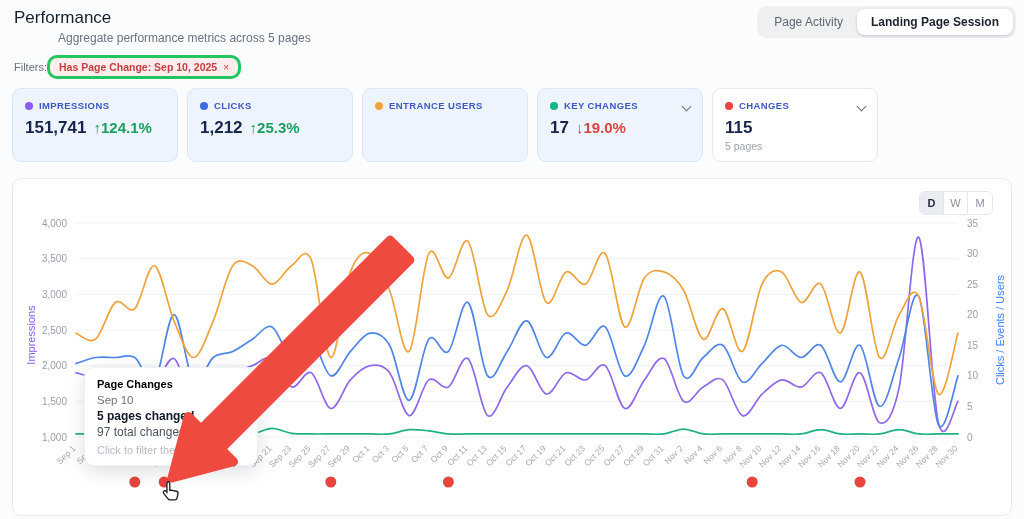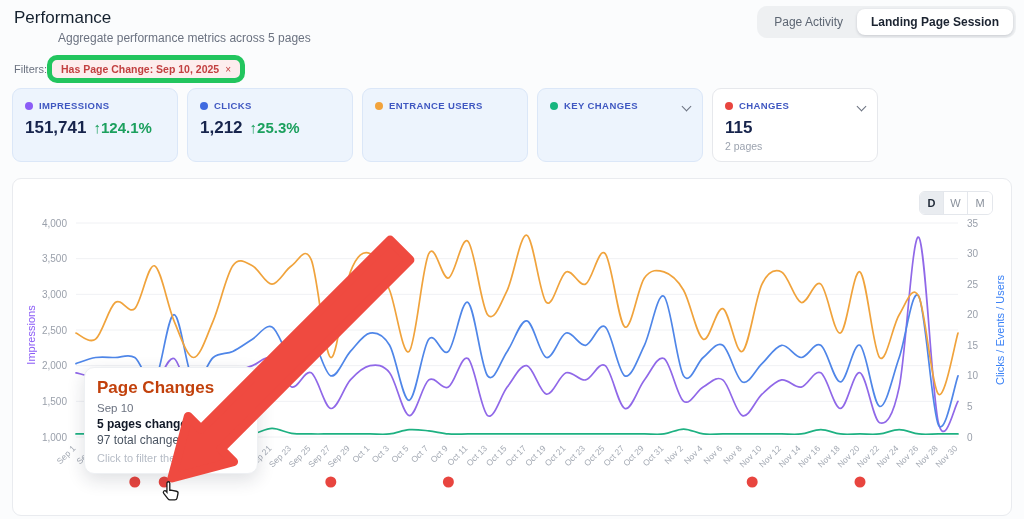--- a/index.html
+++ b/index.html
@@ -6,21 +6,21 @@
   html,body { width:1024px; height:519px; }
   body {
     font-family:"Liberation Sans", sans-serif;
     background:#fbfcfd; color:#1b2330; position:relative; overflow:hidden;
   }
   
   .page-title { position:absolute; left:14px; top:8px; font-size:17px; font-weight:normal; color:#14202e; }
   .page-subtitle { position:absolute; left:14px; top:31px; font-size:12px; color:#6b7280;margin-left:44px; }
   .filters-row { position:absolute; left:14px; top:55px; display:flex; align-items:center; gap:0; }
   .filters-label { font-size:11px; color:#6b7280; }
-  .filter-chip { display:inline-flex; align-items:center; gap:6px; background:#fdeded; border:5px solid #22c55e;
+  .filter-chip { display:inline-flex; align-items:center; gap:6px; background:#fdeded; border:3px solid #22c55e;
     border-radius:10px; padding:3px 9px; font-size:10.5px; font-weight:bold; color:#c24040; cursor:pointer; }
   .filter-chip .chip-close { font-size:10px; font-weight:normal; color:#c24040; cursor:pointer; }
   
   .view-toggle { position:absolute; right:8px; top:6px; background:#eef0f2; border-radius:10px; padding:3px; display:flex; }
   .view-toggle .seg { font-size:12px; padding:6px 14px; border-radius:8px; color:#5d6673; cursor:pointer; border:none; background:transparent; font-family:inherit; }
   .view-toggle .seg.active { background:#ffffff; color:#1b2330; font-weight:bold; box-shadow:0 1px 3px rgba(20,30,50,.18); }
   
   .cards { position:absolute; left:12px; top:88px; display:flex; gap:9px; }
   .card { width:166px; height:74px; border-radius:9px; padding:11px 12px; background:#edf4fd; border:1px solid #dbe7f8; cursor:pointer; position:relative; }
   .card.white { background:#ffffff; border:1px solid #e6e8ec; }
@@ -36,21 +36,21 @@
   
   .chart-card { position:absolute; left:12px; top:178px; width:1000px; height:338px; background:#ffffff; border:1px solid #e9ebef; border-radius:9px; }
   .gran-toggle { position:absolute; right:18px; top:12px; display:flex; border:1px solid #e4e7ec; border-radius:6px; overflow:hidden; background:#fff; }
   .gran-toggle .gbtn { width:24px; height:22px; font-size:11px; color:#8a919c; background:#fff; border:none; border-right:1px solid #e4e7ec; cursor:pointer; font-family:inherit; }
   .gran-toggle .gbtn:last-child { border-right:none; }
   .gran-toggle .gbtn.active { background:#e9ecf0; color:#1f2937; font-weight:bold; }
   #chart-svg { position:absolute; left:0; top:6px; }
   
   .tooltip { position:absolute; left:84px; top:367px; width:174px; background:#ffffff; border:1px solid #eef0f3;
     border-radius:10px; box-shadow:0 6px 18px rgba(25,35,55,.14); padding:10px 12px 9px; z-index:30; }
-  .tooltip .t-title { font-size:17px; font-weight:bold; color:#c2410c; }
+  .tooltip .t-title { font-size:11px; font-weight:bold; color:#000000; }
   .tooltip .t-date { font-size:11.5px; color:#6b7280; margin-top:4px; }
   .tooltip .t-strong { font-size:12px; font-weight:bold; color:#111827; margin-top:3px; }
   .tooltip .t-line { font-size:12px; color:#4b5563; margin-top:2px; }
   .tooltip .t-hint { font-size:11px; color:#b6bcc6; margin-top:5px; }
   .overlay { position:absolute; inset:0; pointer-events:none; z-index:40; }
   .cursor-wrap { position:absolute; left:161px; top:480px; z-index:50; pointer-events:none; }
 </style>
 </head>
 <body>
 
@@ -100,32 +100,36 @@
       <span class="label">ENTRANCE USERS</span>
     </div>
   </div>
 
   <div class="card">
     <span class="chevron"></span>
     <div class="label-row">
       <span class="dot" style="background:#17b57f"></span>
       <span class="label">KEY CHANGES</span>
     </div>
+    <div class="value-row">
+      <span class="value">17</span>
+      <span class="delta down">↓19.0%</span>
+    </div>
   </div>
 
   <div class="card white">
     <span class="chevron"></span>
     <div class="label-row">
       <span class="dot" style="background:#e8453f"></span>
       <span class="label">CHANGES</span>
     </div>
     <div class="value-row">
       <span class="value">115</span>
     </div>
-    <div class="subtext">2 pages</div>
+    <div class="subtext">5 pages</div>
   </div>
 </div>
 
 <div class="chart-card">
   <div class="gran-toggle">
     <button class="gbtn active">D</button>
     <button class="gbtn">W</button>
     <button class="gbtn">M</button>
   </div>
 

